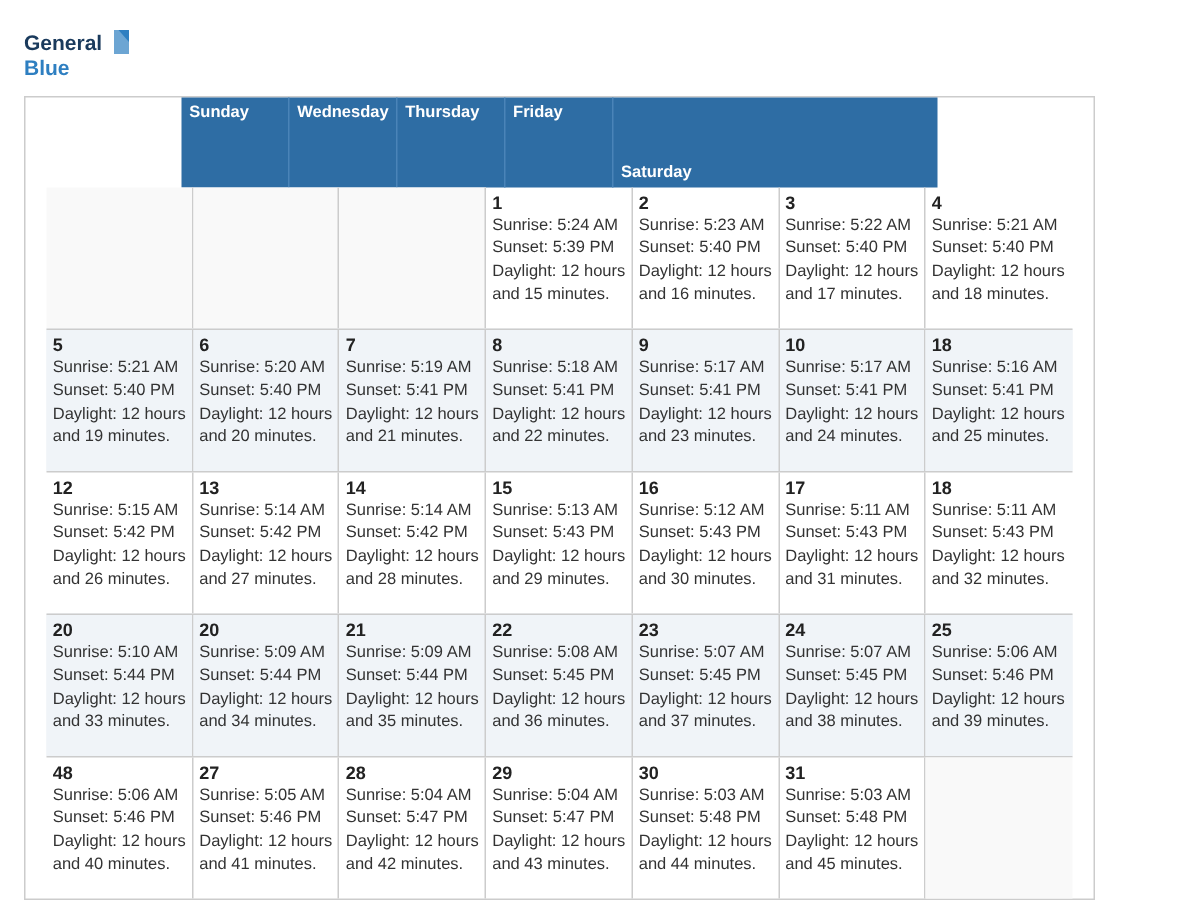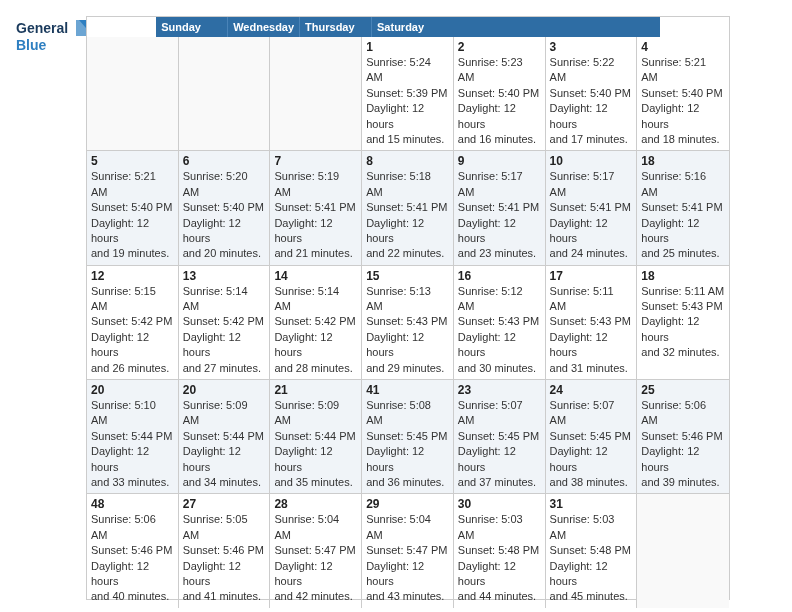--- a/index.html
+++ b/index.html
@@ -8,21 +8,21 @@
       height: 612px;
       font-family: Arial, sans-serif;
       background: #fff;
       overflow: hidden;
     }
     .page {
       width: 741px;
       height: 612px;
       padding: 16px 11px 12px 16px;
       display: flex;
-      flex-direction: row;
+      flex-direction: column;
     }
     .header {
       display: flex;
       align-items: flex-start;
       justify-content: space-between;
       margin-bottom: 8px;
     }
     .logo {
       display: flex;
       align-items: center;
@@ -55,21 +55,21 @@
       background: #2e6da4;
     }
     .cal-header-cell {
       color: #fff;
       font-size: 11px;
       font-weight: bold;
       padding: 4px 5px;
       border-right: 1px solid #4a84b8;
       text-align: left;
     }
-    .cal-header-cell:last-child { border-right: none; }
+    .cal-header-cell:last-child { border-right: none; margin-top: 40px; }
     .cal-body {
       flex: 1;
       display: flex;
       flex-direction: column;
     }
     .cal-row {
       display: grid;
       grid-template-columns: repeat(7, 1fr);
       flex: 1;
       border-top: 1px solid #ccc;
@@ -120,20 +120,21 @@
       <div class="month-title"></div>
       <div class="location-title"></div>
     </div>
   </div>
 
   <div class="calendar">
     <div class="cal-header-row">
     <div class="cal-header-cell">Sunday</div>
         <div class="cal-header-cell">Wednesday</div>
         <div class="cal-header-cell">Thursday</div>
+        <div class="cal-header-cell">Friday</div>
         <div class="cal-header-cell">Saturday</div>
       </div>
     <div class="cal-body">
     <div class="cal-row">
           <div class="cal-cell empty"></div>
           <div class="cal-cell empty"></div>
           <div class="cal-cell empty"></div>
           <div class="cal-cell">
             <div class="day-num">1</div>
             <div class="day-info">Sunrise: 5:24 AM<br>Sunset: 5:39 PM<br>Daylight: 12 hours<br>and 15 minutes.</div>
@@ -218,21 +219,21 @@
           </div>
           <div class="cal-cell">
             <div class="day-num">20</div>
             <div class="day-info">Sunrise: 5:09 AM<br>Sunset: 5:44 PM<br>Daylight: 12 hours<br>and 34 minutes.</div>
           </div>
           <div class="cal-cell">
             <div class="day-num">21</div>
             <div class="day-info">Sunrise: 5:09 AM<br>Sunset: 5:44 PM<br>Daylight: 12 hours<br>and 35 minutes.</div>
           </div>
           <div class="cal-cell">
-            <div class="day-num">41</div>
+            <div class="day-num">22</div>
             <div class="day-info">Sunrise: 5:08 AM<br>Sunset: 5:45 PM<br>Daylight: 12 hours<br>and 36 minutes.</div>
           </div>
           <div class="cal-cell">
             <div class="day-num">23</div>
             <div class="day-info">Sunrise: 5:07 AM<br>Sunset: 5:45 PM<br>Daylight: 12 hours<br>and 37 minutes.</div>
           </div>
           <div class="cal-cell">
             <div class="day-num">24</div>
             <div class="day-info">Sunrise: 5:07 AM<br>Sunset: 5:45 PM<br>Daylight: 12 hours<br>and 38 minutes.</div>
           </div>

